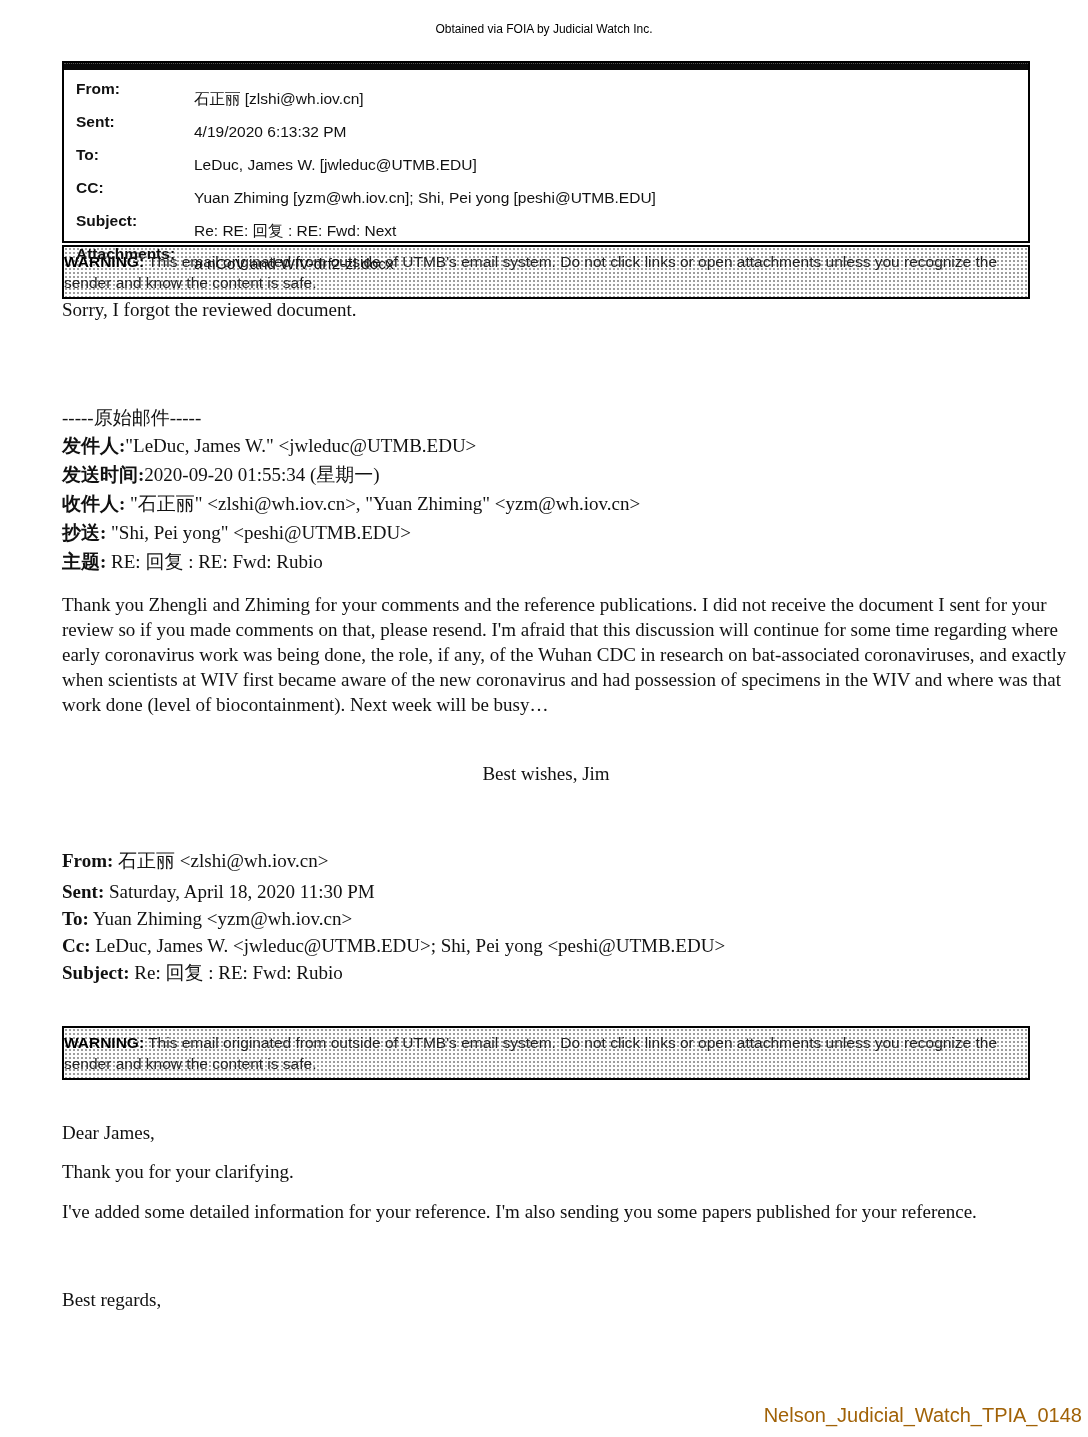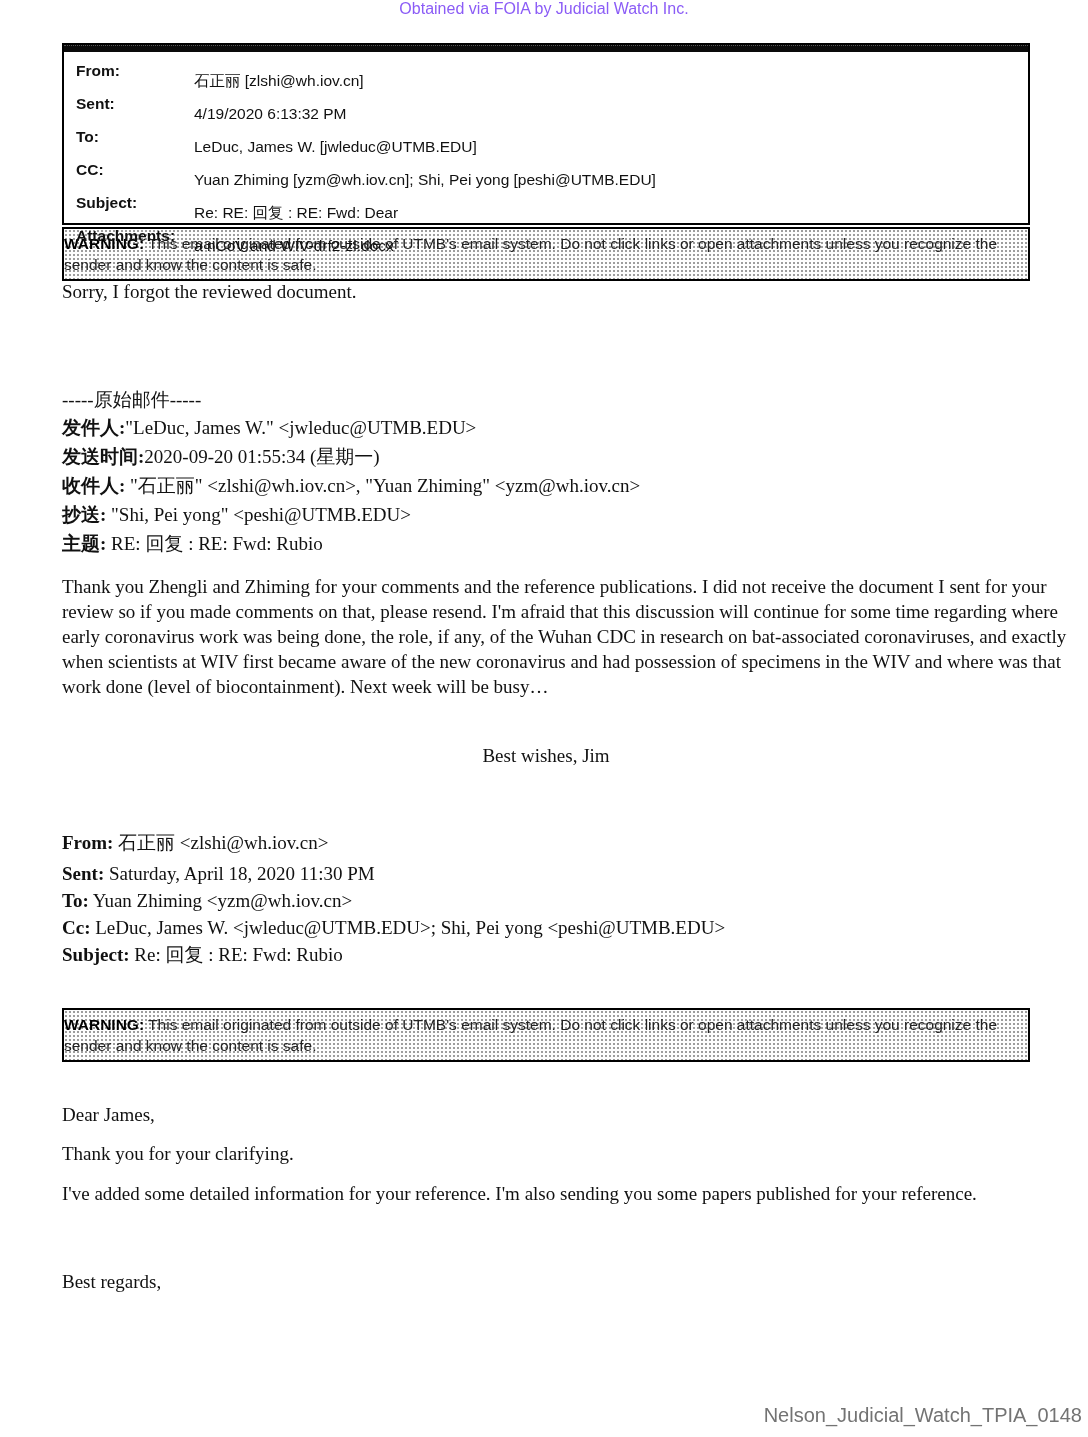--- a/index.html
+++ b/index.html
@@ -6,24 +6,25 @@
   html, body { background: #ffffff; }
   body {
     width: 1088px;
     height: 1437px;
     position: relative;
     font-family: "Liberation Serif", serif;
     color: #111;
     overflow: hidden;
   }
   .foia-banner {
+    padding-top: 22px;
     text-align: center;
     font-family: "Liberation Sans", sans-serif;
-    font-size: 16px;
-    color: #8b5cf6;
+    font-size: 12px;
+    color: #000000;
   }
   .content {
     margin: 0 58px 0 62px;
     width: 968px;
   }
   
   .header-box {
     margin-top: 25px;
     border: 2px solid #000;
     height: 182px;
@@ -74,21 +75,21 @@
   .msg-greeting { margin-top: 42px; }
   .msg-line { margin-top: 15px; line-height: 25px; }
   .msg-signoff { margin-top: 65px; }
   
   .page-footer {
     position: absolute;
     right: 6px;
     bottom: 10px;
     font-family: "Liberation Sans", sans-serif;
     font-size: 20px;
-    color: #737373;
+    color: #a16207;
   }
 </style>
 </head>
 <body>
 
 <div class="foia-banner">Obtained via FOIA by Judicial Watch Inc.</div>
 
 <div class="content">
 
   <div class="header-box">
@@ -105,21 +106,21 @@
       <div class="header-row">
         <span class="header-label">To:</span>
         <span class="header-value">LeDuc, James W. [jwleduc@UTMB.EDU]</span>
       </div>
       <div class="header-row">
         <span class="header-label">CC:</span>
         <span class="header-value">Yuan Zhiming [yzm@wh.iov.cn]; Shi, Pei yong [peshi@UTMB.EDU]</span>
       </div>
       <div class="header-row">
         <span class="header-label">Subject:</span>
-        <span class="header-value">Re: RE: 回复 : RE: Fwd: Dear</span>
+        <span class="header-value">Re: RE: 回复 : RE: Fwd: Next</span>
       </div>
       <div class="header-row">
         <span class="header-label">Attachments:</span>
         <span class="header-value">a nCoV and WIV-drf2-zl.docx</span>
       </div>
     </div>
   </div>
 
   <div class="warning-banner">
     <span class="warn-prefix">WARNING:</span><span> This email originated from outside of UTMB's email system. Do not click links or open attachments unless you recognize the sender and know the content is safe.</span>

